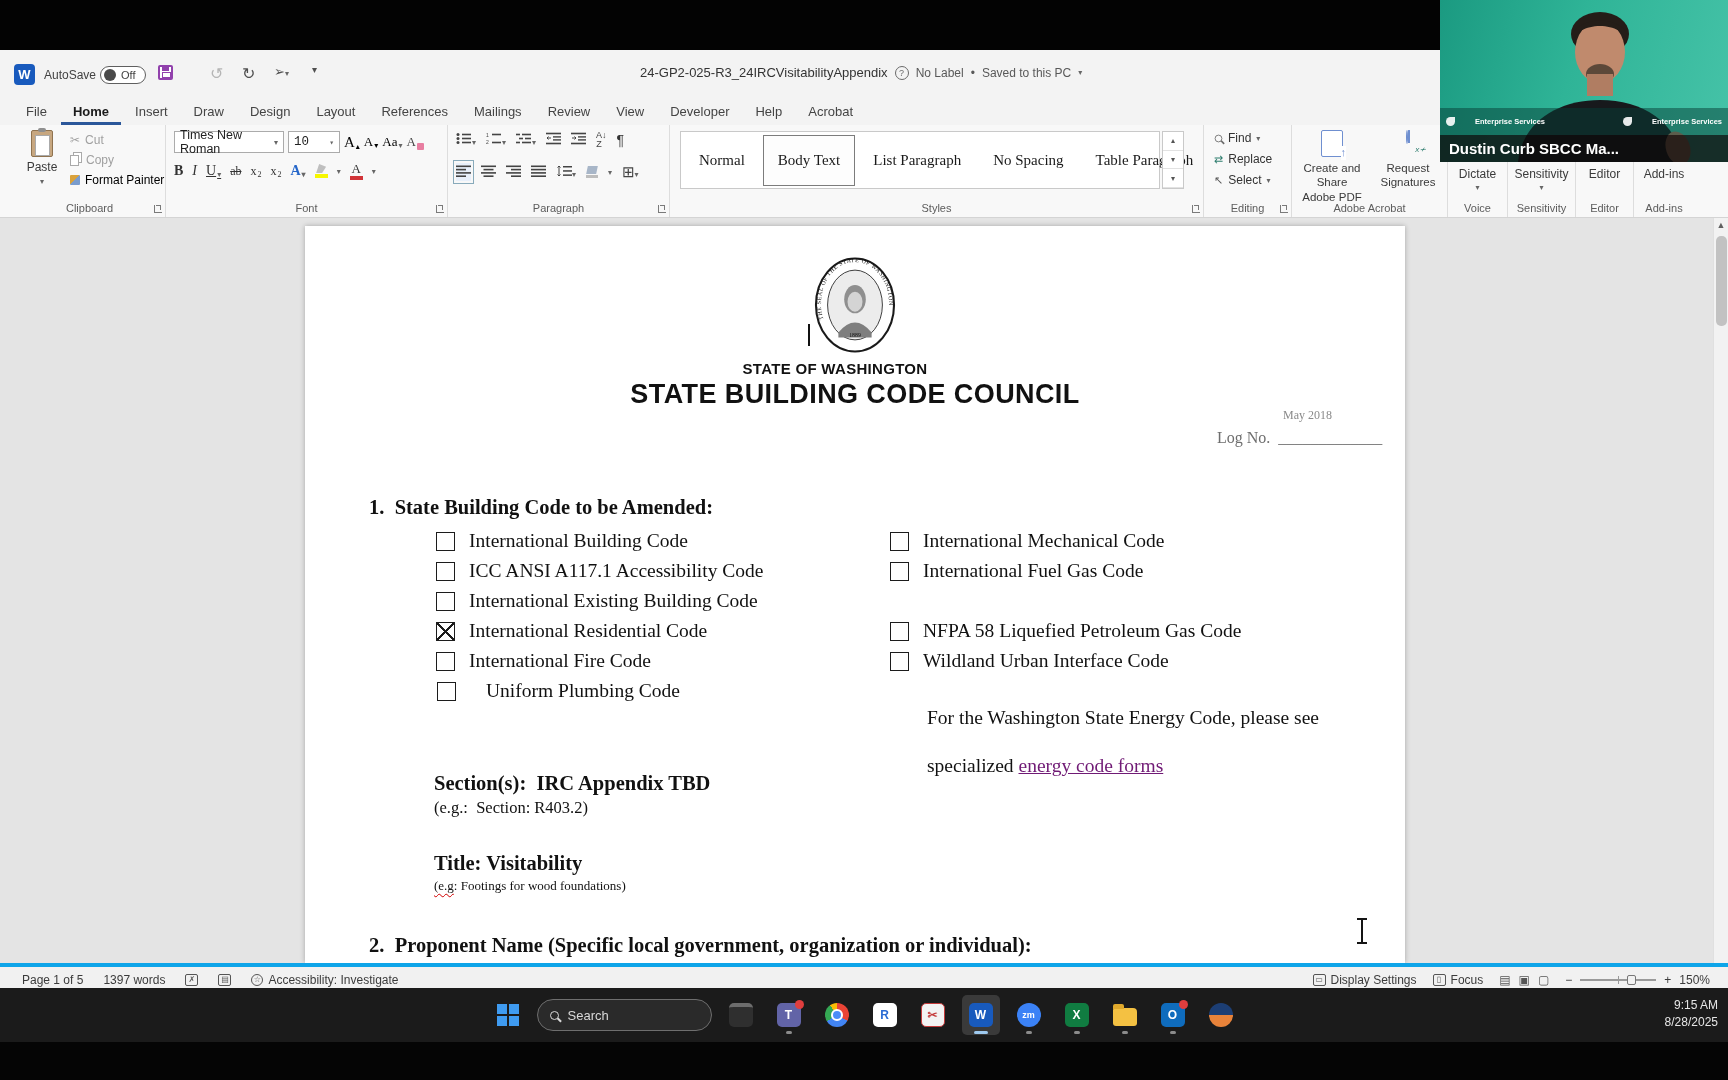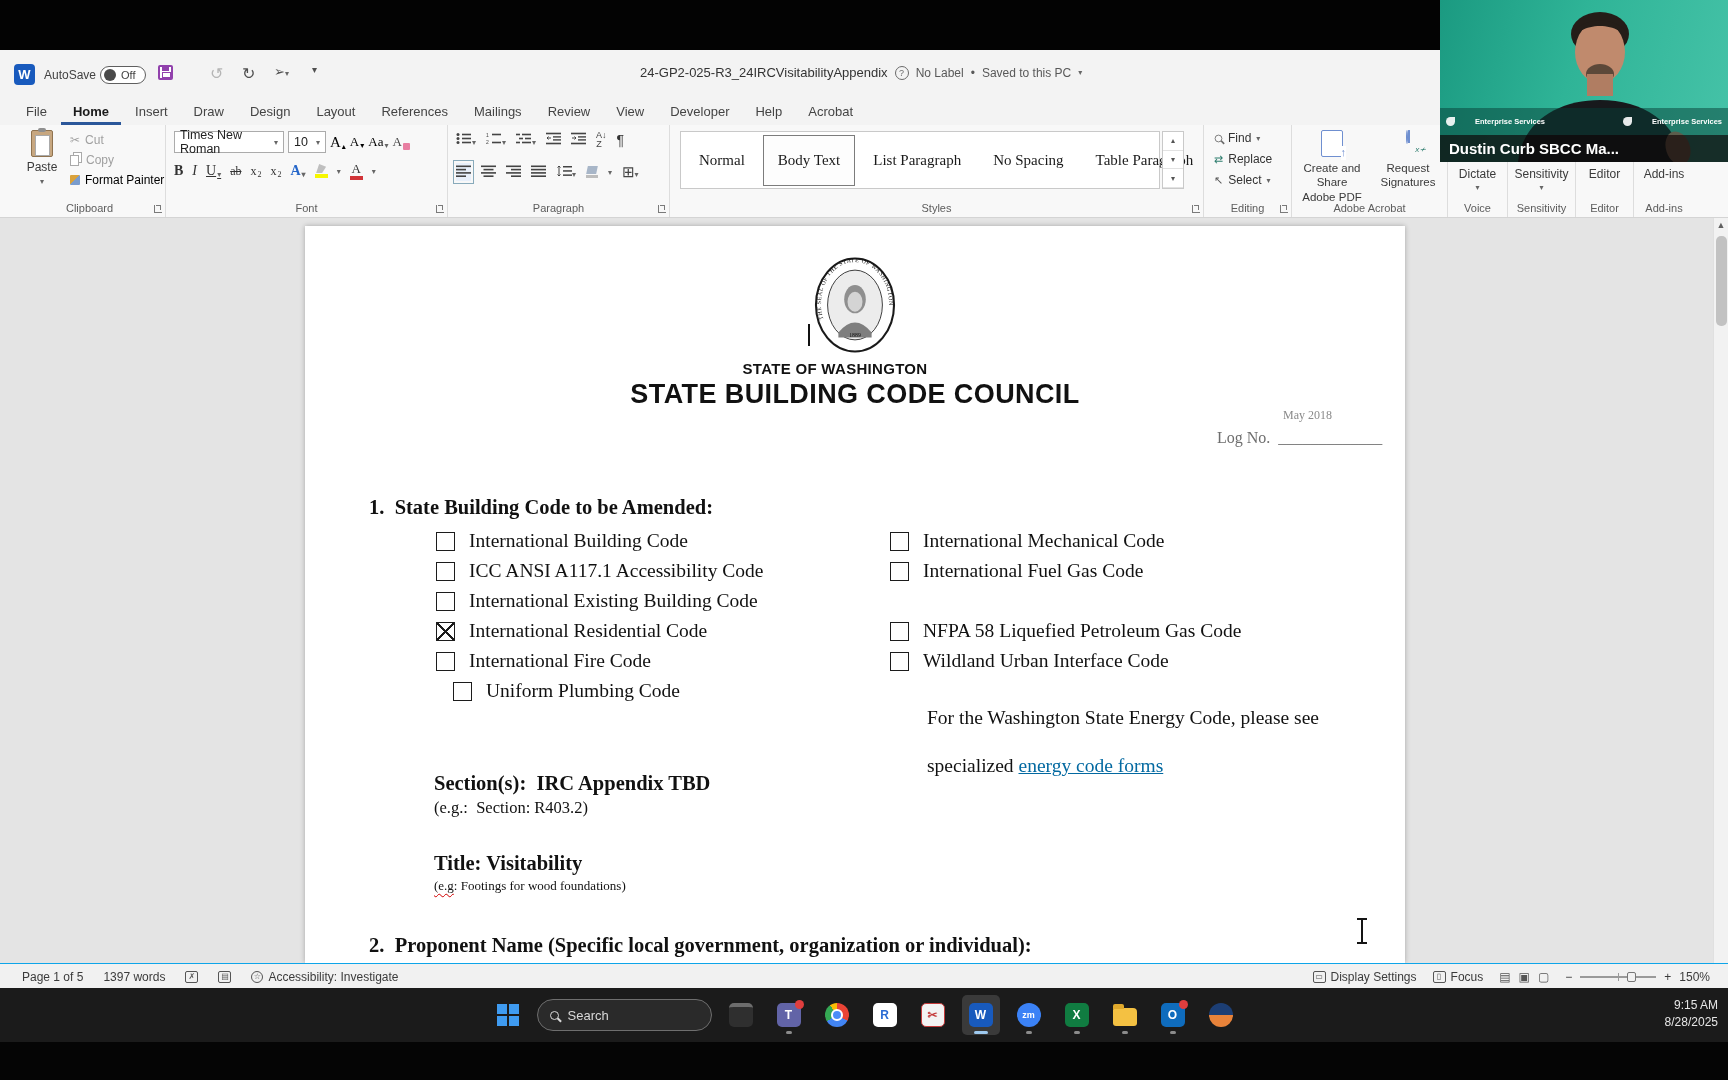--- a/index.html
+++ b/index.html
@@ -100,36 +100,36 @@
   .page { position:absolute; left:305px; top:8px; width:1100px; height:737px; background:#fff; box-shadow:0 0 5px rgba(0,0,0,.28); }
   .docline { position:absolute; white-space:pre; color:#111; }
   .serif-doc { font-family:"Liberation Serif", serif; }
   .caret { position:absolute; width:1.6px; height:22px; background:#111; }
   .cbrow { position:absolute; display:flex; align-items:center; height:26px; }
   .cb { width:19px; height:19px; border:1.7px solid #1c1c1c; margin-right:14px; position:relative; flex:none; }
   .cb.checked::before { content:""; position:absolute; inset:0;
     background:linear-gradient(to top right, transparent 46%, #1c1c1c 46% 54%, transparent 54%),
                linear-gradient(to bottom right, transparent 46%, #1c1c1c 46% 54%, transparent 54%); }
   .cbl { font-family:"Liberation Serif", serif; font-size:19.5px; color:#111; white-space:pre; }
-  .link { color:#0369a1; text-decoration:underline; }
+  .link { color:#701a75; text-decoration:underline; }
   .squiggle { text-decoration:underline wavy #d00000; text-underline-offset:3px; text-decoration-thickness:1px; }
   .graytext { color:#8a8a8a; }
   .seal { position:absolute; left:508px; top:30px; width:84px; height:98px; }
   .ibeam { position:absolute; left:1356px; top:700px; width:12px; height:26px; }
   .ibeam::before, .ibeam::after { content:""; position:absolute; left:1px; width:10px; height:2.2px; background:#141414; }
   .ibeam::before { top:0; } .ibeam::after { bottom:0; }
   .ibeam span { position:absolute; left:5px; top:0; width:2.2px; height:100%; background:#141414; }
 
   
   .vscroll { position:absolute; right:0; top:0; width:15px; height:745px; background:#f2f2f2; border-left:1px solid #e0e0e0; }
   .vs-up { position:absolute; top:2px; left:0; right:0; text-align:center; font-size:9px; color:#606060; }
   .vs-thumb { position:absolute; top:18px; left:2px; width:11px; height:90px; background:#c2c2c2; border-radius:5px; }
 
   
-  .statusbar { position:absolute; left:0; top:963px; width:1728px; height:25px; background:#f1f1f1; border-top:1px solid #0ea5e9; font-size:12px; color:#3b3b3b; }
+  .statusbar { position:absolute; left:0; top:963px; width:1728px; height:25px; background:#f1f1f1; border-top:4px solid #0ea5e9; font-size:12px; color:#3b3b3b; }
   .sb-left { position:absolute; left:22px; top:0; height:25px; display:flex; align-items:center; gap:20px; }
   .sb-right { position:absolute; right:18px; top:0; height:25px; display:flex; align-items:center; gap:16px; }
   .sb-item { display:flex; align-items:center; gap:5px; white-space:nowrap; }
   .sb-ic { width:13px; height:12px; border:1.2px solid #555; border-radius:2px; font-size:8px; display:flex; align-items:center; justify-content:center; color:#555; }
   .acc-ic { width:12px; height:12px; border:1.2px solid #555; border-radius:50%; font-size:8px; display:flex; align-items:center; justify-content:center; color:#555; }
   .view-ics { display:flex; gap:8px; font-size:12px; color:#555; }
   .zoomctl { display:flex; align-items:center; gap:8px; }
   .ztrack { position:relative; width:76px; height:2px; background:#9a9a9a; }
   .znotch { position:absolute; left:50%; top:-3px; width:1px; height:8px; background:#9a9a9a; }
   .zhandle { position:absolute; left:62%; top:-4px; width:9px; height:10px; background:#f1f1f1; border:1px solid #777; border-radius:2px; }
@@ -237,21 +237,21 @@
       <div class="glabel">Clipboard</div>
       <span class="launcher"></span>
     </div>
 
     <div class="rgroup" style="left:166px; width:282px;">
       <div class="fg-row1">
         <div class="combo" style="width:110px;">
             <span>Times New Roman</span>
             <span class="chev">▾</span>
           </div>
-        <div class="combo" style="width:38px;">
+        <div class="combo" style="width:52px;font-family:Liberation Mono, monospace;">
             <span>10</span>
             <span class="chev">▾</span>
           </div>
         <span class="fbtn serif" style="font-size:15px;">
             <span>A</span>
             <span style="font-size:8px;">▴</span>
           </span>
         <span class="fbtn serif" style="font-size:13px;">
             <span>A</span>
             <span style="font-size:8px;">▾</span>
@@ -504,21 +504,21 @@
           <span class="cbl">International Existing Building Code</span>
         </div>
       <div class="cbrow" style="left:131px; top:392px;">
           <span class="cb checked"></span>
           <span class="cbl">International Residential Code</span>
         </div>
       <div class="cbrow" style="left:131px; top:422px;">
           <span class="cb"></span>
           <span class="cbl">International Fire Code</span>
         </div>
-      <div class="cbrow" style="left:148px; top:452px;">
+      <div class="cbrow" style="left:132px; top:452px;gap:16px;">
           <span class="cb"></span>
           <span class="cbl">Uniform Plumbing Code</span>
         </div>
 
       <div class="cbrow" style="left:585px; top:302px;">
           <span class="cb"></span>
           <span class="cbl">International Mechanical Code</span>
         </div>
       <div class="cbrow" style="left:585px; top:332px;">
           <span class="cb"></span>

